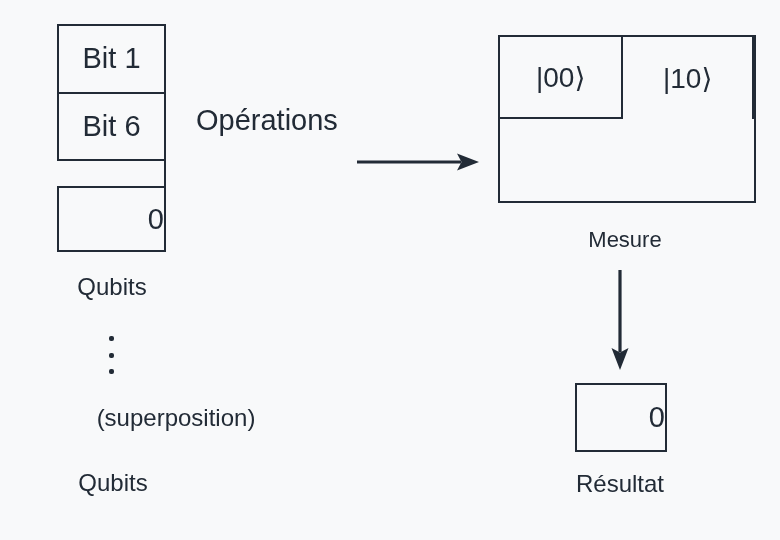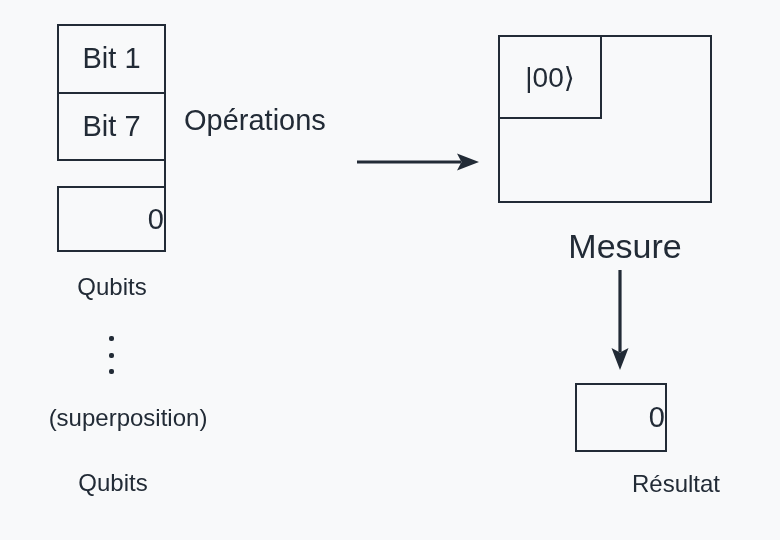--- a/index.html
+++ b/index.html
@@ -71,61 +71,62 @@
 </head>
 <body style="--bg: #f8f9fa; --ink: #222b36;">
 
 <div class="canvas">
 
   <div class="box stack" style="left:57px;top:24px;width:109px;height:137px;">
     <div class="stack-row">
       <span class="box-label-text">Bit 1</span>
     </div>
     <div class="stack-row">
-      <span class="box-label-text">Bit 7</span>
+      <span class="box-label-text">Bit 6</span>
     </div>
   </div>
 
   <div class="connector" style="left:163.5px;top:160px;height:26px;"></div>
 
   <div class="box" style="left:57px;top:186px;width:109px;height:66px;">
     <span class="box-label-text">0</span>
   </div>
 
   <div class="label" style="left:57px;top:273px;width:110px;">Qubits</div>
 
   <div class="ellipsis" style="left:109px;top:336px;">
     <span class="dot"></span>
     <span class="dot"></span>
     <span class="dot"></span>
   </div>
 
-  <div class="label" style="left:0px;top:404px;width:256px;">(superposition)</div>
+  <div class="label" style="left:0px;top:404px;width:256px;padding-left:48px;">(superposition)</div>
 
   <div class="label" style="left:58px;top:469px;width:110px;">Qubits</div>
 
-  <div class="ops-label" style="left:184px;top:100px;">
+  <div class="ops-label" style="left:196px;top:100px;">
     <div>Opérations</div>
   </div>
 
   <svg class="arrow" style="left:357px;top:150px;" width="124" height="24">
     <line class="stroke" x1="0" y1="12" x2="104" y2="12"></line>
     <polygon class="head" points="122,12 100,3.5 104.5,12 100,20.5"></polygon>
   </svg>
 
-  <div class="state-grid" style="left:498px;top:35px;width:214px;height:168px;">
+  <div class="state-grid" style="left:498px;top:35px;width:258px;height:168px;">
     <div class="state-cell bdr bdb">|00⟩</div>
+    <div class="state-cell bdr">|10⟩</div>
   </div>
 
-  <div class="label" style="left:525px;top:227px;width:200px;font-size:34px;">Mesure</div>
+  <div class="label" style="left:525px;top:227px;width:200px;font-size:22px;">Mesure</div>
 
   <svg class="arrow" style="left:608px;top:270px;" width="24" height="102">
     <line class="stroke" x1="12" y1="0" x2="12" y2="82"></line>
     <polygon class="head" points="12,100 3.5,78 12,82.5 20.5,78"></polygon>
   </svg>
 
   <div class="box" style="left:575px;top:383px;width:92px;height:69px;">
     <span class="box-label-text">0</span>
   </div>
 
-  <div class="label" style="left:520px;top:470px;width:200px;text-align:right;">Résultat</div>
+  <div class="label" style="left:520px;top:470px;width:200px;">Résultat</div>
 
 </div>
 
 </body></html>

